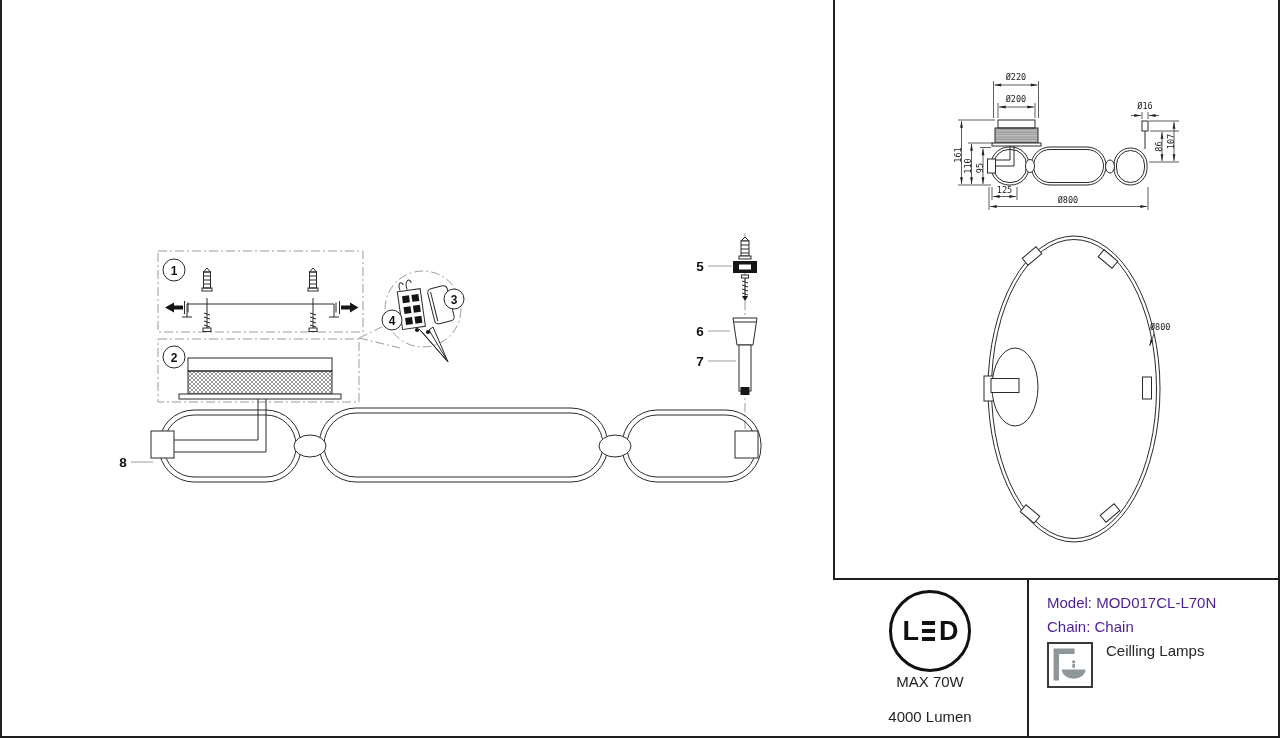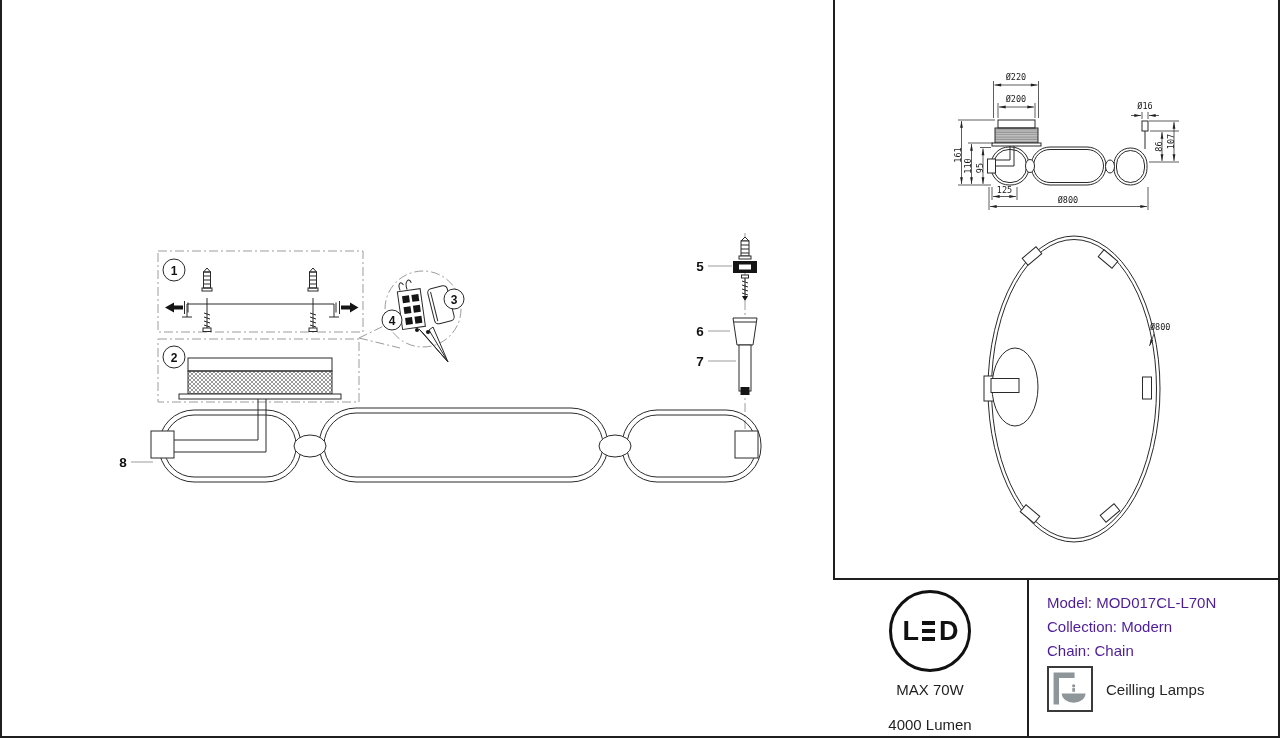--- a/index.html
+++ b/index.html
@@ -22,23 +22,23 @@
   
   .info-panel{position:absolute;left:831px;top:578px;width:447px;height:158px;
               border-top:2px solid #1f1f1f;display:flex;box-sizing:border-box;background:#fff;}
   .led-cell{width:194px;box-sizing:border-box;display:flex;flex-direction:column;align-items:center;justify-content:flex-start;padding-top:10px;}
   .spec-cell{flex:1;border-left:2px solid #1f1f1f;box-sizing:border-box;padding:14px 0 0 18px;}
   .led-circle{width:82px;height:82px;border:3.5px solid #111;border-radius:50%;
               display:flex;align-items:center;justify-content:center;gap:3px;box-sizing:border-box;}
   .led-l,.led-d{font-weight:bold;font-size:27px;color:#111;letter-spacing:-1px;line-height:1;}
   .led-ebars{display:flex;flex-direction:column;gap:3.5px;margin:0 1px;}
   .led-ebars i{display:block;width:13px;height:4.5px;background:#111;}
-  .led-sub{font-size:15px;color:#1f1f1f;margin-top:8px;line-height:19px;text-align:center;}
+  .led-sub{font-size:15px;color:#1f1f1f;margin-top:0;line-height:19px;text-align:center;}
   .spec-row{font-size:15px;color:#4c1d95;line-height:17px;margin-bottom:7px;}
-  .cat-row{display:flex;align-items:center;margin-top:6px;}
+  .cat-row{display:flex;align-items:flex-start;margin-top:6px;}
   .cat-icon{width:46px;height:46px;border:2px solid #3a3a3a;box-sizing:border-box;display:flex;align-items:center;justify-content:center;}
   .cat-label{font-size:15px;color:#262626;margin-left:13px;}
 </style>
 </head>
 <body>
 
 <div class="sheet">
 
   <svg class="drawing-svg" width="1280" height="738" viewBox="0 0 1280 738">
     <defs>
@@ -294,21 +294,20 @@
             <i></i>
             <i></i>
           </span>
         <span class="led-d">D</span>
       </div>
       <div class="led-sub">MAX 70W</div>
       <div class="led-sub" style="margin-top:16px;">4000 Lumen</div>
     </div>
     <div class="spec-cell">
       <div class="spec-row">Model: MOD017CL-L70N</div>
-      <div class="spec-row">Collection: Modern</div>
       <div class="spec-row">Chain: Chain</div>
       <div class="cat-row">
         <span class="cat-icon">
           <svg width="42" height="42" viewBox="0 0 46 46">
             <path d="M5,5 H28 V11 H11 V40 H5 Z" fill="#8f969a"></path>
             <path d="M14,28 H40 A13,10 0 0 1 14,28 Z" fill="#8f969a"></path>
             <rect x="25.5" y="22" width="3" height="4" fill="#8f969a"></rect>
             <circle cx="27" cy="19.5" r="1.8" fill="#8f969a"></circle>
           </svg>
         </span>

